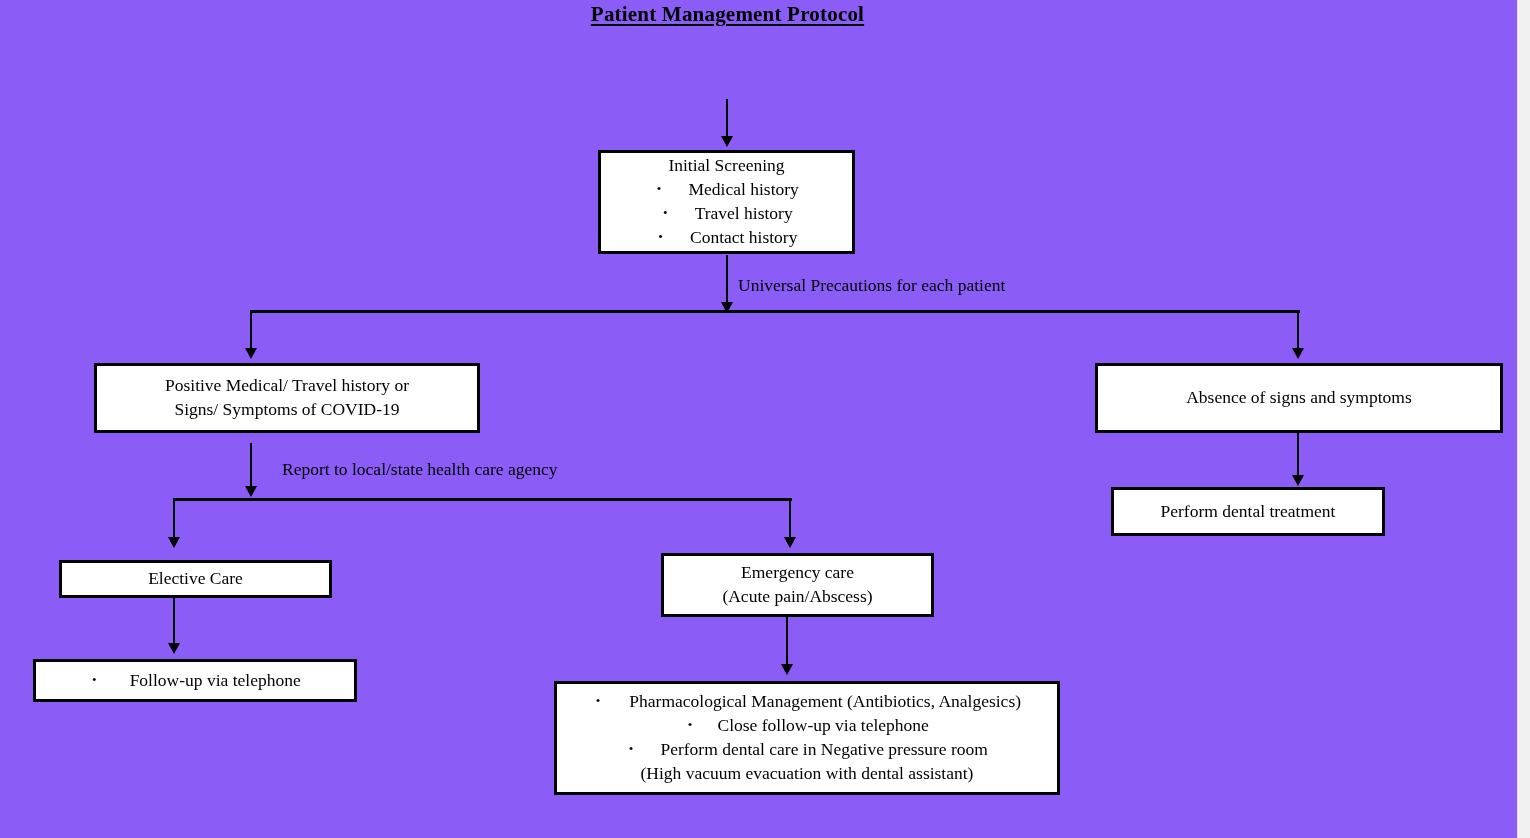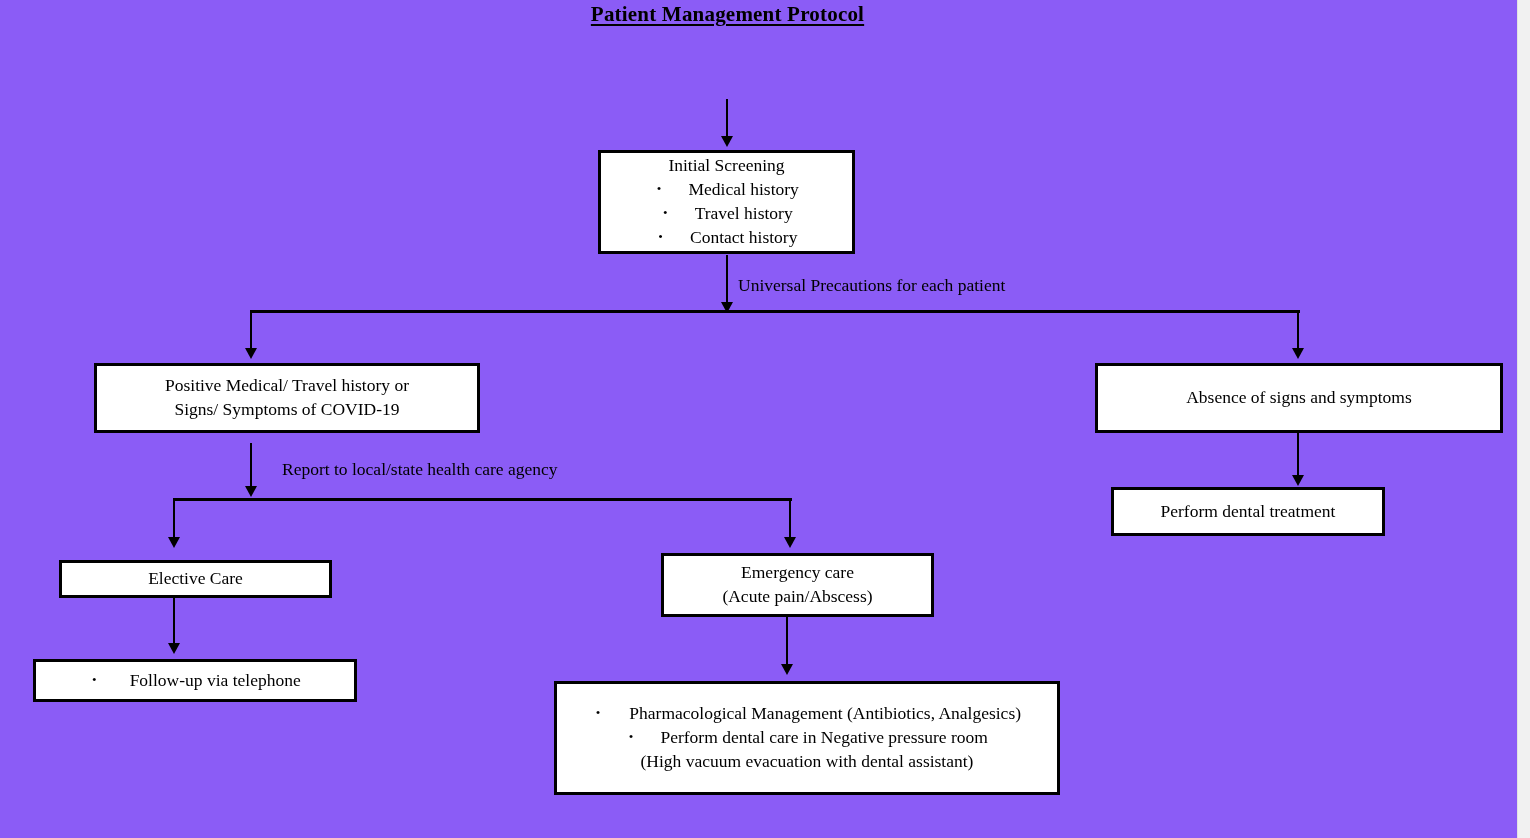--- a/index.html
+++ b/index.html
@@ -179,18 +179,22 @@
   <div class="vline" style="left:786px; top:617px; height:52px;"></div>
   <div class="arrowhead" style="left:781px; top:664px;"></div>
 
   <div class="box" style="left:554px; top:681px; width:506px; height:114px; justify-content:center;">
     <span class="bullet-line">
       <span class="bul">•</span>
       <span class="btxt" style="margin-left:22px;">Pharmacological Management (Antibiotics, Analgesics)</span>
     </span>
     <span class="bullet-line">
       <span class="bul">•</span>
+      <span class="btxt" style="margin-left:18px;">Close follow-up via telephone</span>
+    </span>
+    <span class="bullet-line">
+      <span class="bul">•</span>
       <span class="btxt" style="margin-left:20px;text-align:center;">Perform dental care in Negative pressure room</span>
     </span>
     <span class="line">(High vacuum evacuation with dental assistant)</span>
   </div>
 
 </div>
 
 </body></html>

